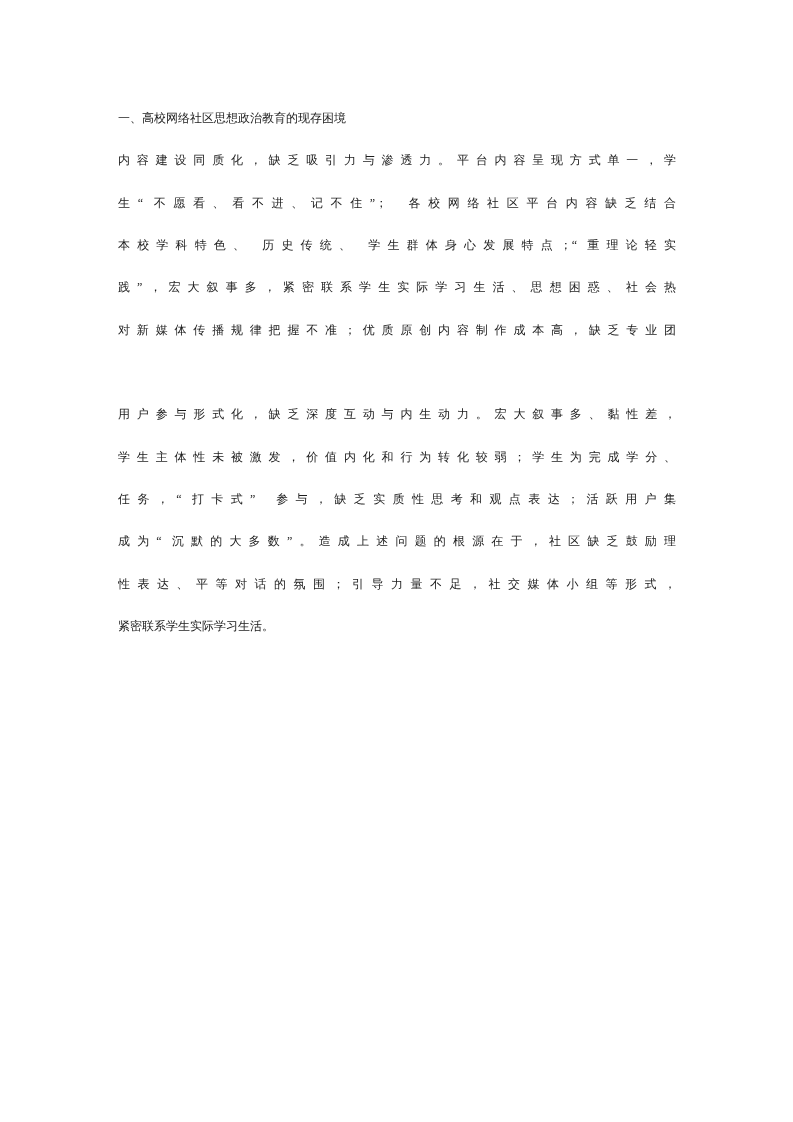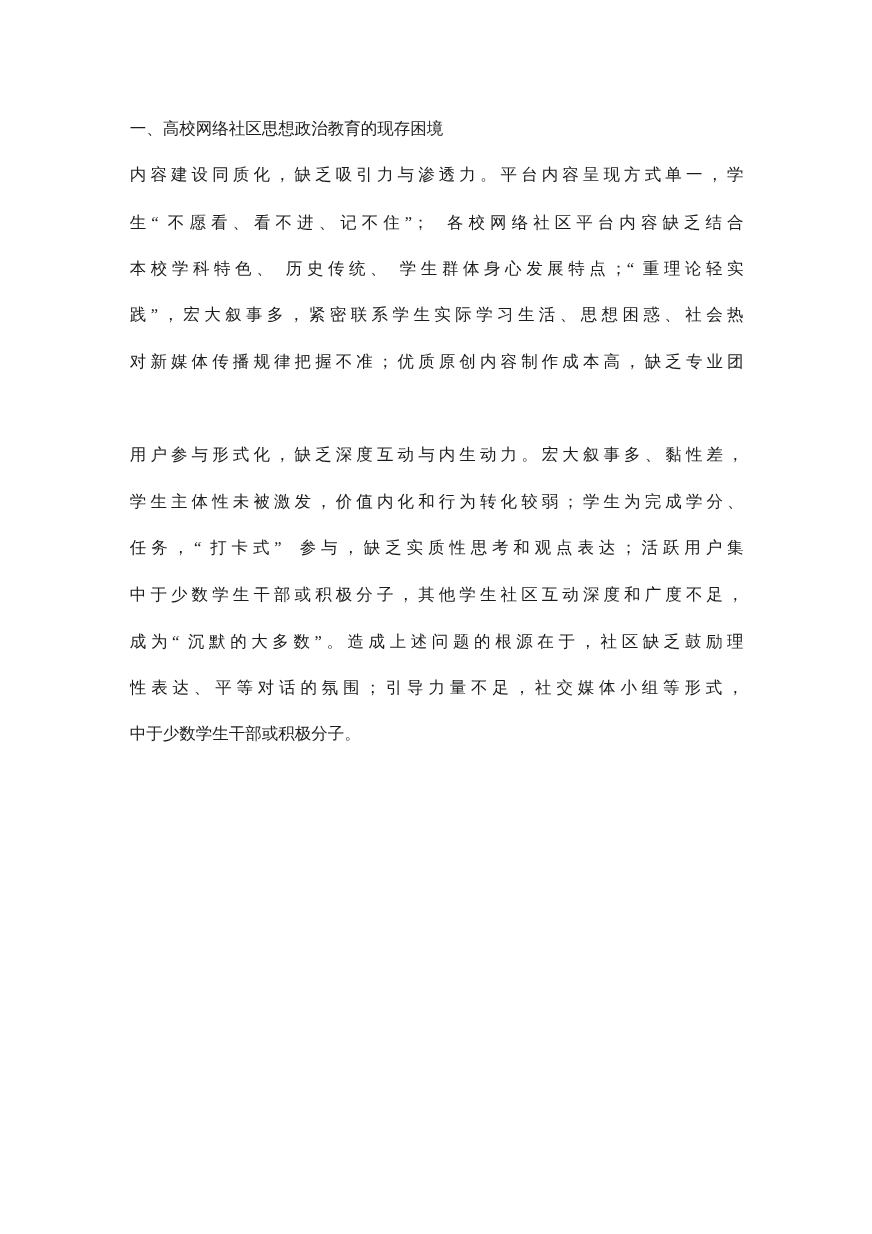--- a/index.html
+++ b/index.html
@@ -15,21 +15,21 @@
     overflow: hidden;
   }
   .content {
     position: absolute;
     left: 118px;
     top: 97px;
     width: 558px;
   }
   .line {
     font-family: "Liberation Serif", "DejaVu Serif", serif;
-    font-size: 15px;
+    font-size: 12px;
     color: var(--text-color, #1c1c1c);
     line-height: 42.35px;
     height: 42.35px;
     overflow: hidden;
     white-space: pre-wrap;
     text-align: justify;
     text-align-last: justify;
   }
   .line.last,
   .line.heading {
@@ -51,20 +51,19 @@
           <div class="line">内容建设同质化，缺乏吸引力与渗透力。平台内容呈现方式单一，学</div>
           <div class="line">生“ 不愿看、看不进、记不住”；  各校网络社区平台内容缺乏结合</div>
           <div class="line">本校学科特色、 历史传统、 学生群体身心发展特点；“ 重理论轻实</div>
           <div class="line">践”，宏大叙事多，紧密联系学生实际学习生活、思想困惑、社会热</div>
           <div class="line">对新媒体传播规律把握不准；优质原创内容制作成本高，缺乏专业团</div>
         </div>
         <div class="paragraph">
           <div class="line">用户参与形式化，缺乏深度互动与内生动力。宏大叙事多、黏性差，</div>
           <div class="line">学生主体性未被激发，价值内化和行为转化较弱；学生为完成学分、</div>
           <div class="line">任务，“ 打卡式”  参与，缺乏实质性思考和观点表达；活跃用户集</div>
-          <div class="line">中于少数学生干部或积极分子，其他学生社区互动深度和广度不足，</div>
           <div class="line">成为“ 沉默的大多数”。造成上述问题的根源在于，社区缺乏鼓励理</div>
           <div class="line">性表达、平等对话的氛围；引导力量不足，社交媒体小组等形式，</div>
-          <div class="line last">中于少数学生干部或积极分子。</div>
+          <div class="line last">紧密联系学生实际学习生活。</div>
         </div>
       </div>
   </div>
 </div>
 
 </body></html>

